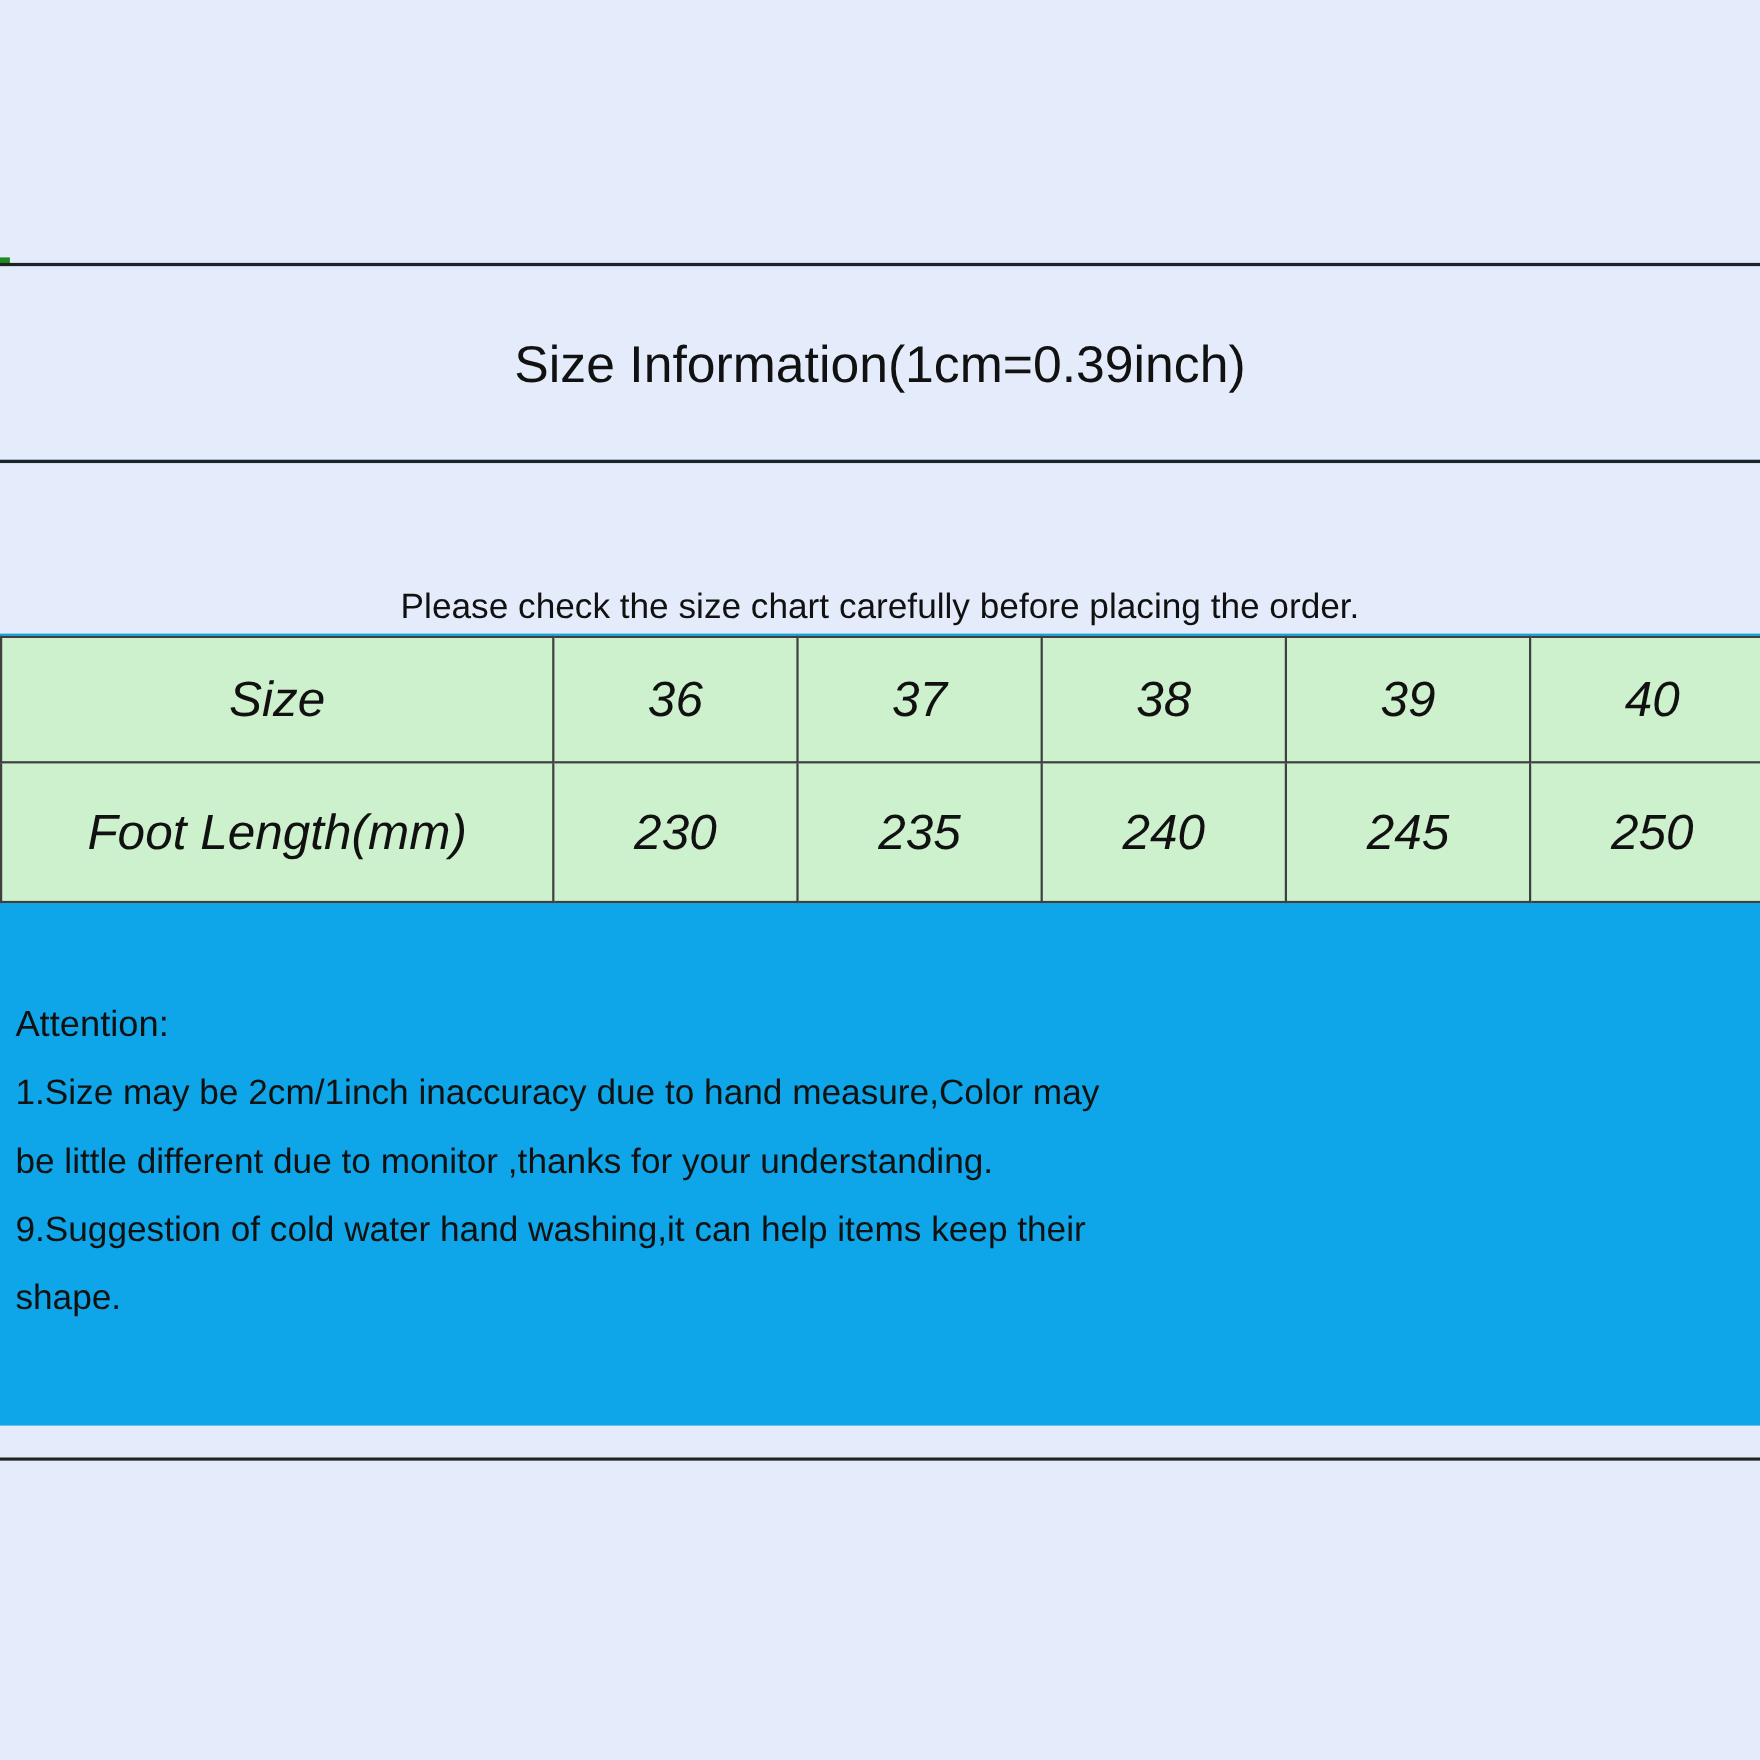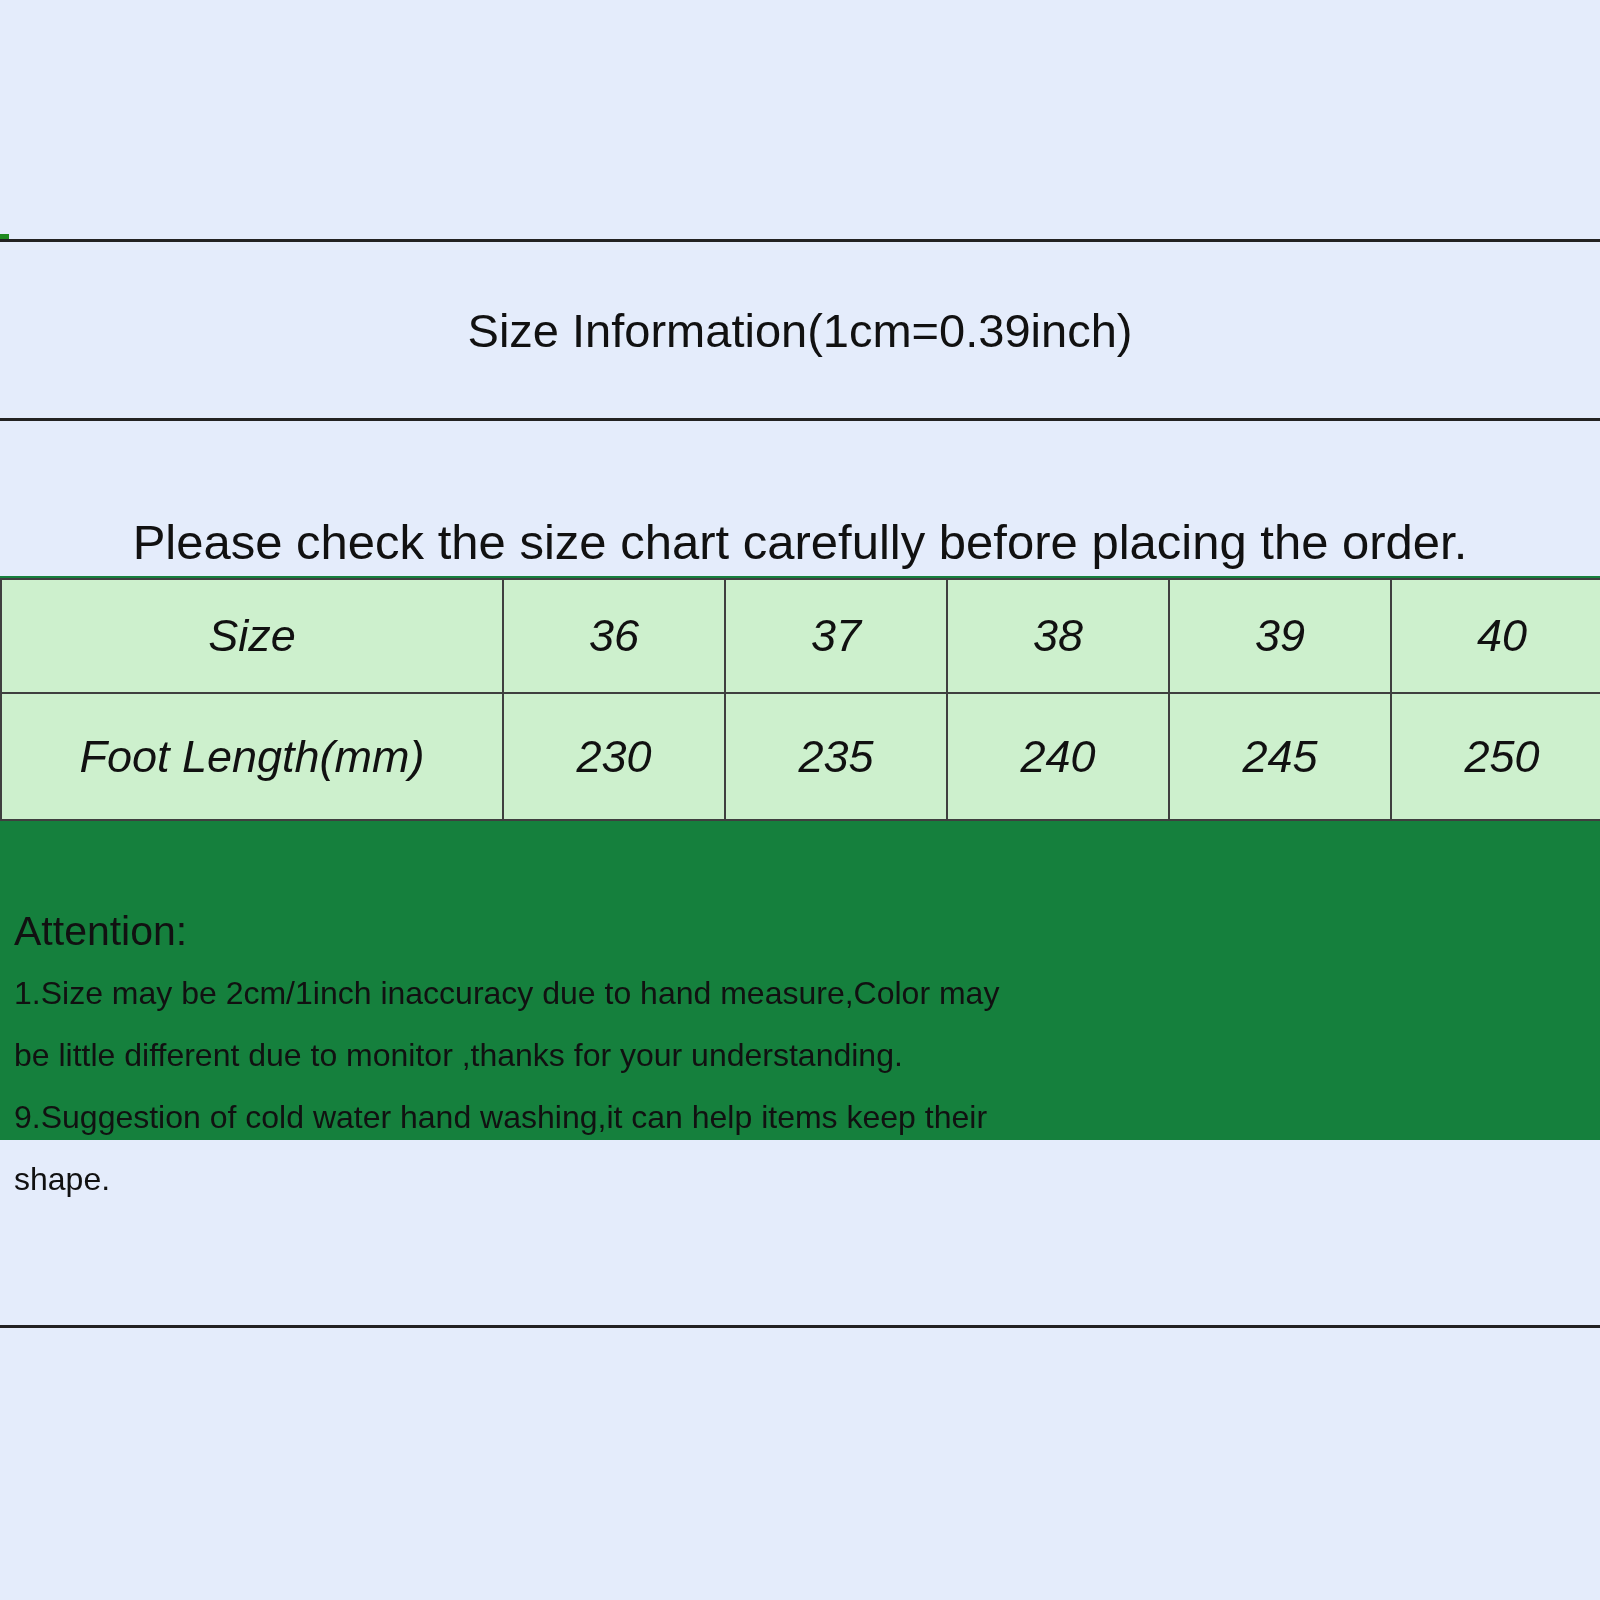--- a/index.html
+++ b/index.html
@@ -10,22 +10,22 @@
     width: 1600px;
     height: 1600px;
     background: #e4ecfb;
     font-family: "Liberation Sans", sans-serif;
     color: #000;
     overflow: hidden;
   }
   .page {
     position: relative;
     width: 1600px;
-    height: 1140px;
-    background: #15803d;
+    height: 1296px;
+    background: #0ea5e9;
     box-sizing: border-box;
   }
 
   
   .top-band {
     position: absolute;
     left: 0;
     top: 0;
     width: 1600px;
     height: 241px;
@@ -66,21 +66,21 @@
     left: 0;
     top: 421px;
     width: 1600px;
     height: 155px;
     display: flex;
     align-items: flex-end;
     justify-content: center;
     background: #e4ecfb;
   }
   .subtitle-text {
-    font-size: 49px;
+    font-size: 32px;
     color: #111;
     white-space: nowrap;
     padding-bottom: 6px;
   }
 
   
   .size-table {
     position: absolute;
     left: 0;
     top: 578px;
@@ -112,21 +112,21 @@
   }
 
   
   .attention {
     position: absolute;
     left: 14px;
     top: 900px;
     width: 1570px;
   }
   .attention-heading {
-    font-size: 41px;
+    font-size: 33px;
     line-height: 62px;
     color: #111;
   }
   .attention-line {
     font-size: 32px;
     line-height: 62px;
     color: #111;
   }
 
   .bottom-band {

